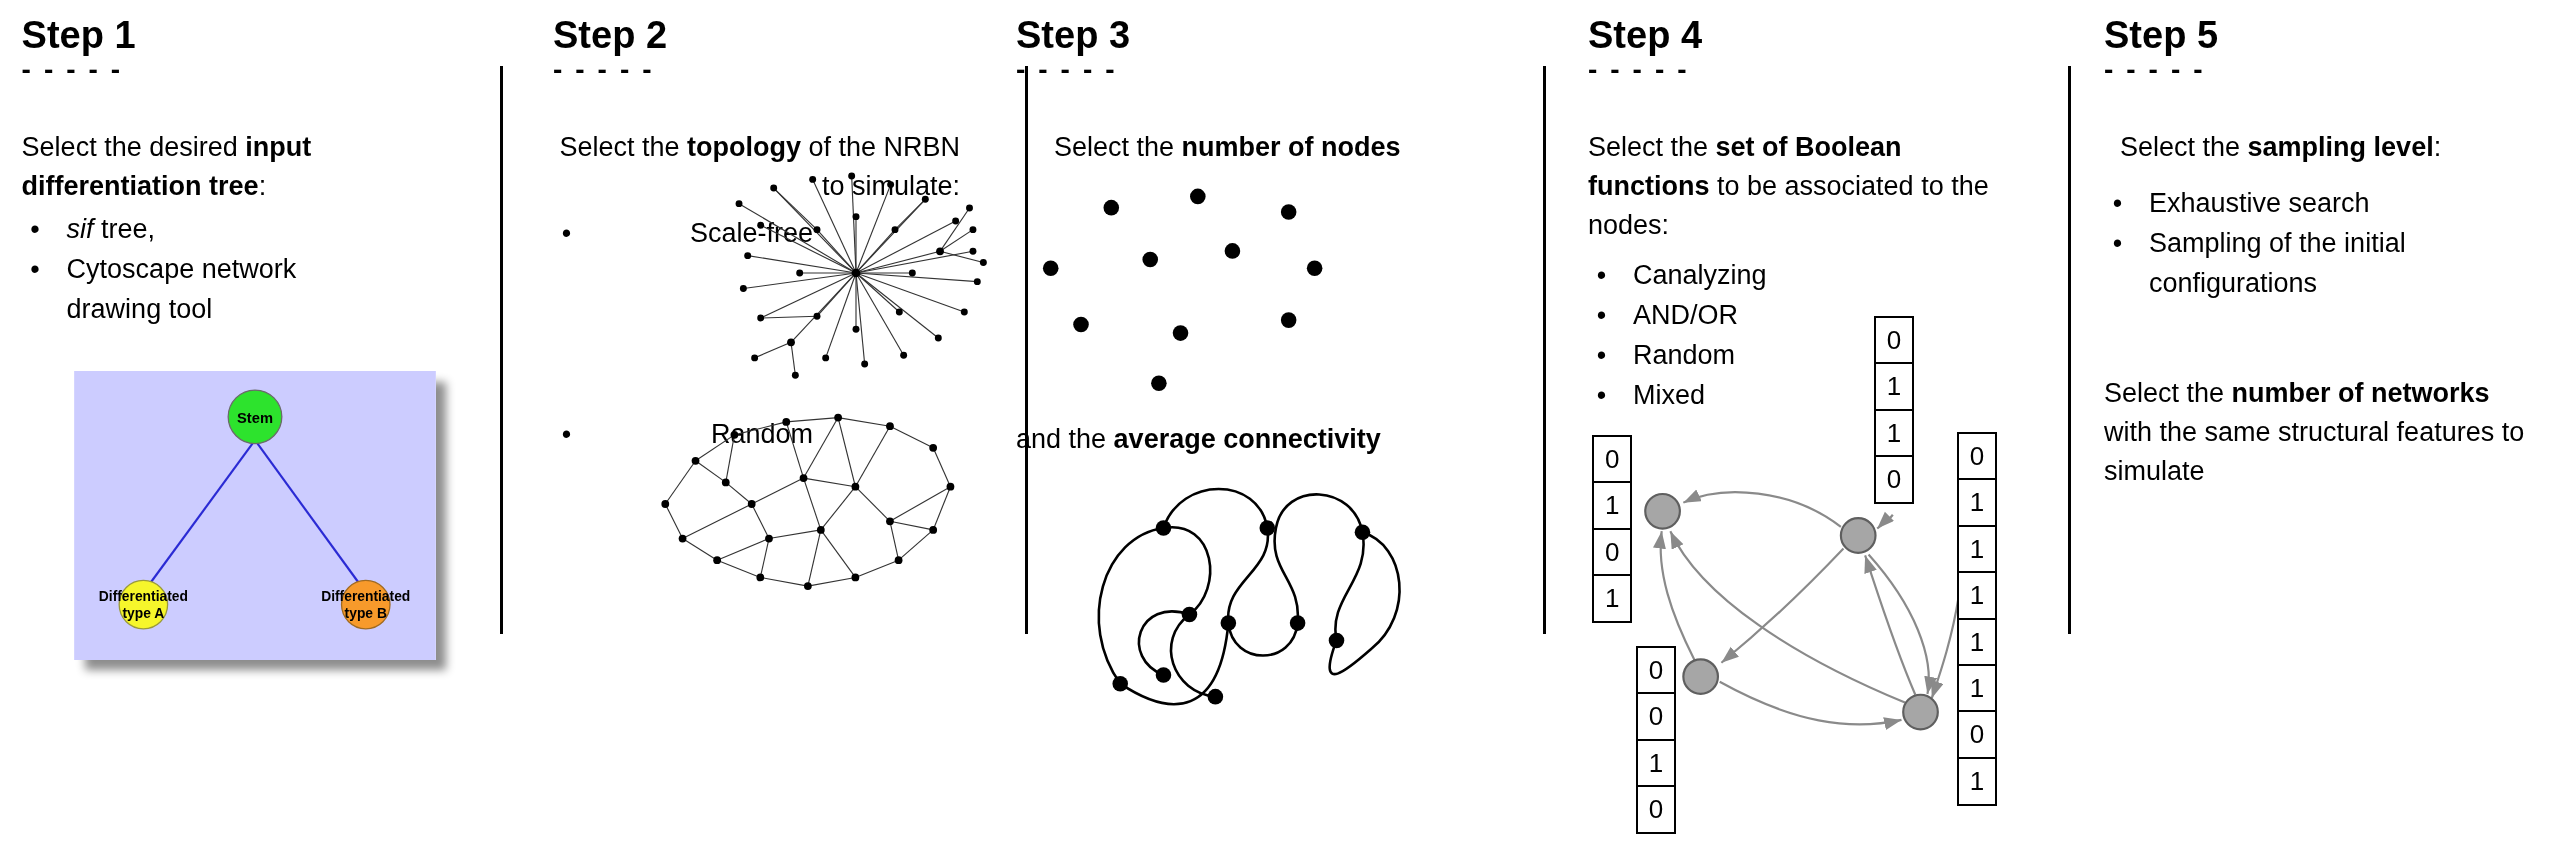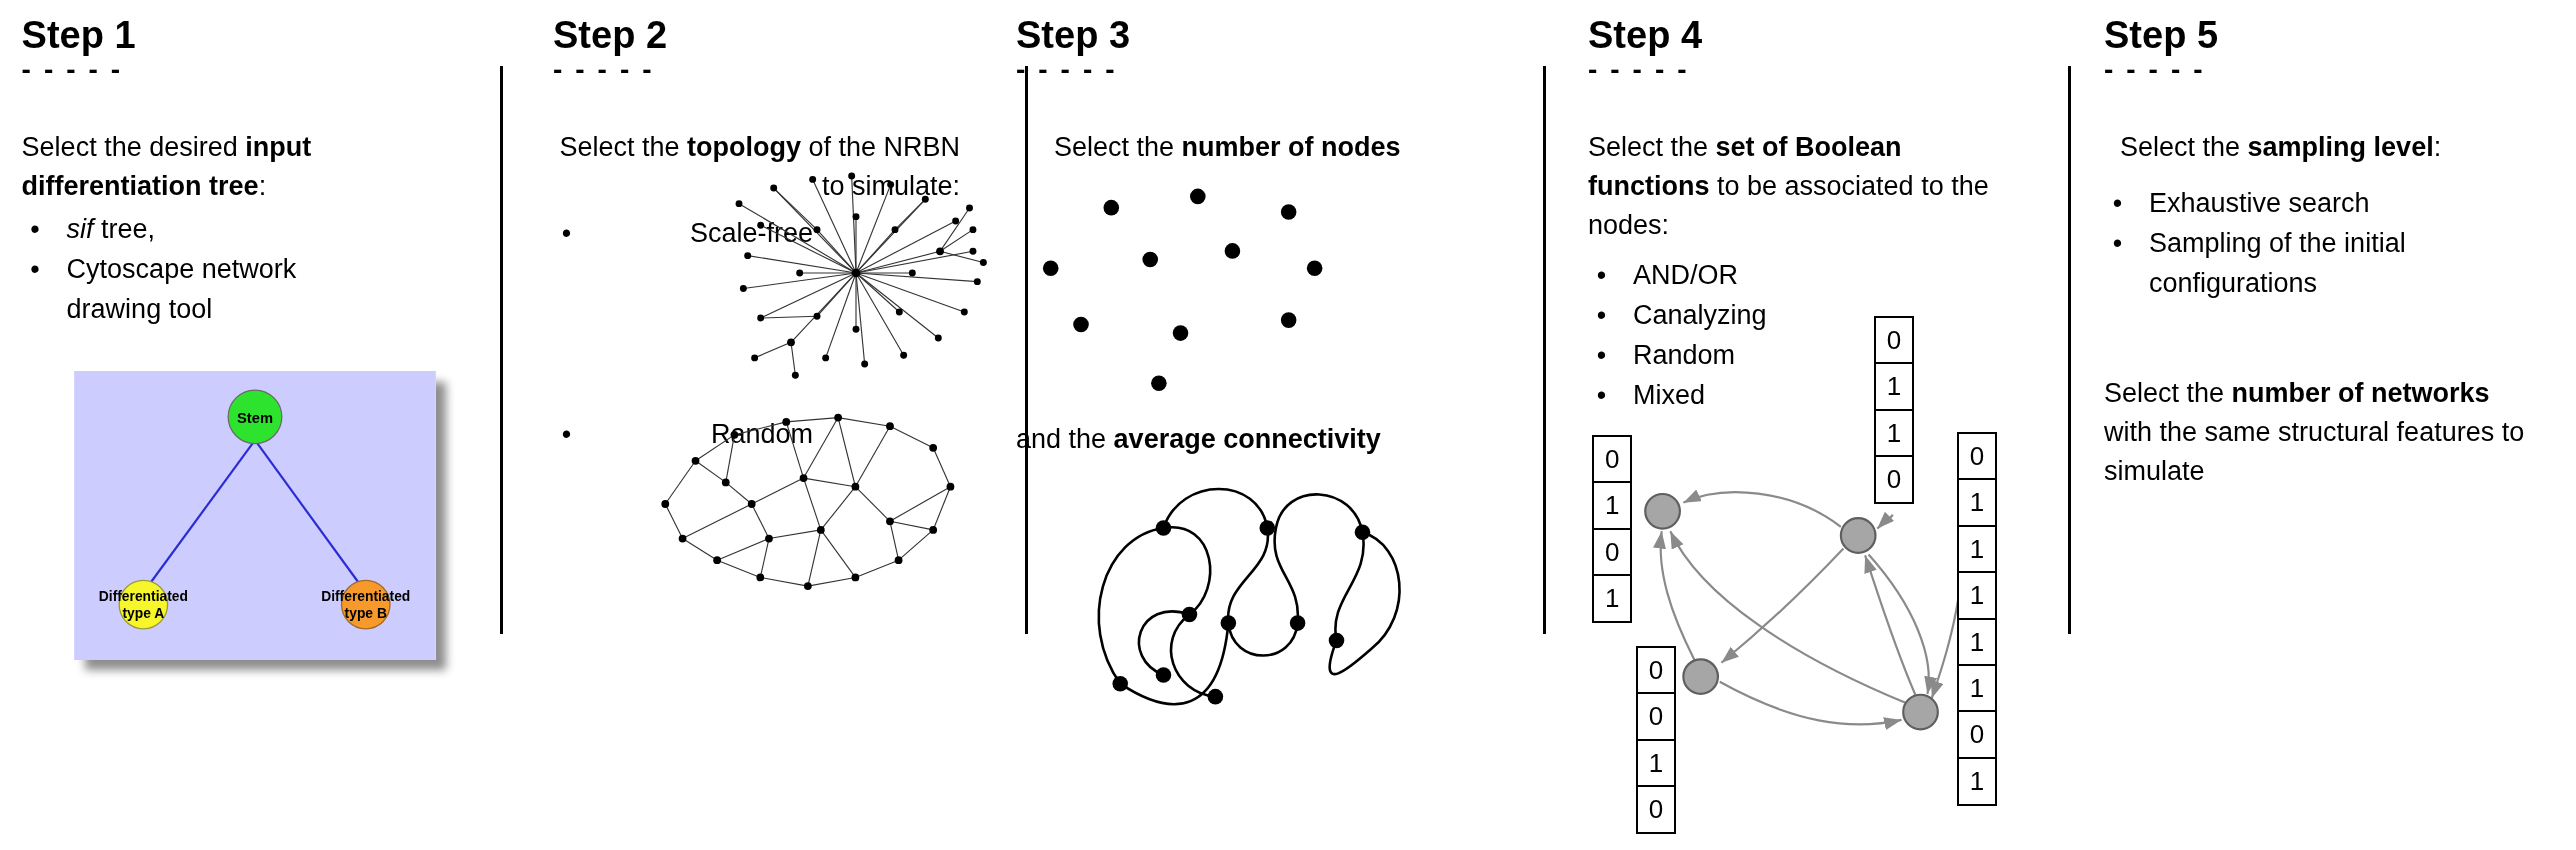--- a/index.html
+++ b/index.html
@@ -269,22 +269,22 @@
 
 <div class="vline" style="left:1543px;"></div>
 
 <div class="col" style="left:1588px;width:472px;">
   <div class="title">Step 4</div>
   <div class="dashes">- - - - -</div>
   <div class="para" style="top:128px;left:0;width:433px;">
     <span>Select the </span><b>set of Boolean functions</b><span> to be associated to the nodes:</span>
   </div>
   <ul class="bullets" style="top:255px;left:0;width:346px;">
+    <li><span>Canalyzing</span></li>
     <li><span>AND/OR</span></li>
-    <li><span>Canalyzing</span></li>
     <li><span>Random</span></li>
     <li><span>Mixed</span></li>
   </ul>
 
   <div class="bool-box" style="left:0;top:307px;width:472px;height:541px;">
     <svg style="position:absolute;left:0;top:0;" width="472" height="541" viewBox="0 0 545 625">
       <defs>
         <marker id="arr" markerWidth="10" markerHeight="8" refX="8" refY="3" orient="auto">
           <path d="M0,0 L8,3 L0,6 z" fill="#8a8a8a"></path>
         </marker>

